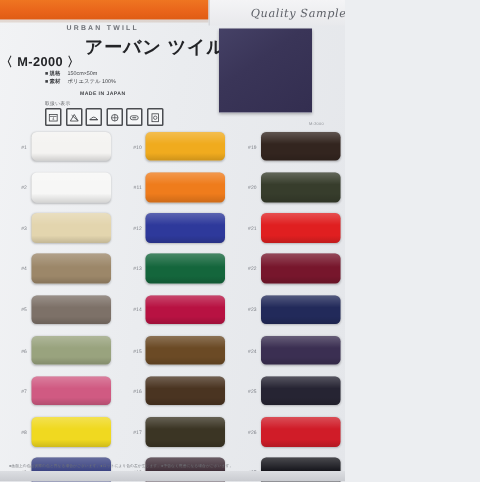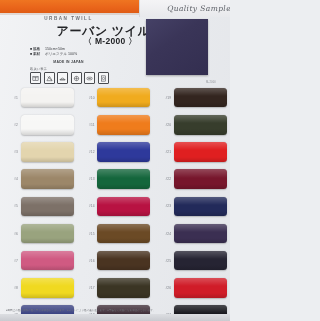--- a/index.html
+++ b/index.html
@@ -40,21 +40,21 @@
   }
   .brand-en{
     position:absolute;left:0;top:1px;width:137px;text-align:center;
     font-size:4.6px;letter-spacing:1.5px;color:#6d7076;font-weight:bold;
   }
   .brand-jp{
     position:absolute;left:0;top:8px;width:137px;text-align:center;
     font-size:12px;font-weight:bold;color:#232427;letter-spacing:.6px;padding-left:35px;
   }
   .model{
-    position:absolute;left:0;top:21px;width:137px;text-align:right;
+    position:absolute;left:0;top:21px;width:137px;text-align:left;
     font-size:8.5px;font-weight:bold;color:#232427;letter-spacing:.3px;
   }
   .spec{
     position:absolute;left:30px;top:32px;width:107px;
     font-size:3.6px;color:#3c3e42;line-height:1.5;
   }
   .spec .b{display:inline-block;width:3px;}
   .spec-label{display:inline-block;width:12px;font-weight:bold;}
   .made{
     position:absolute;left:0;top:45px;width:137px;text-align:center;

